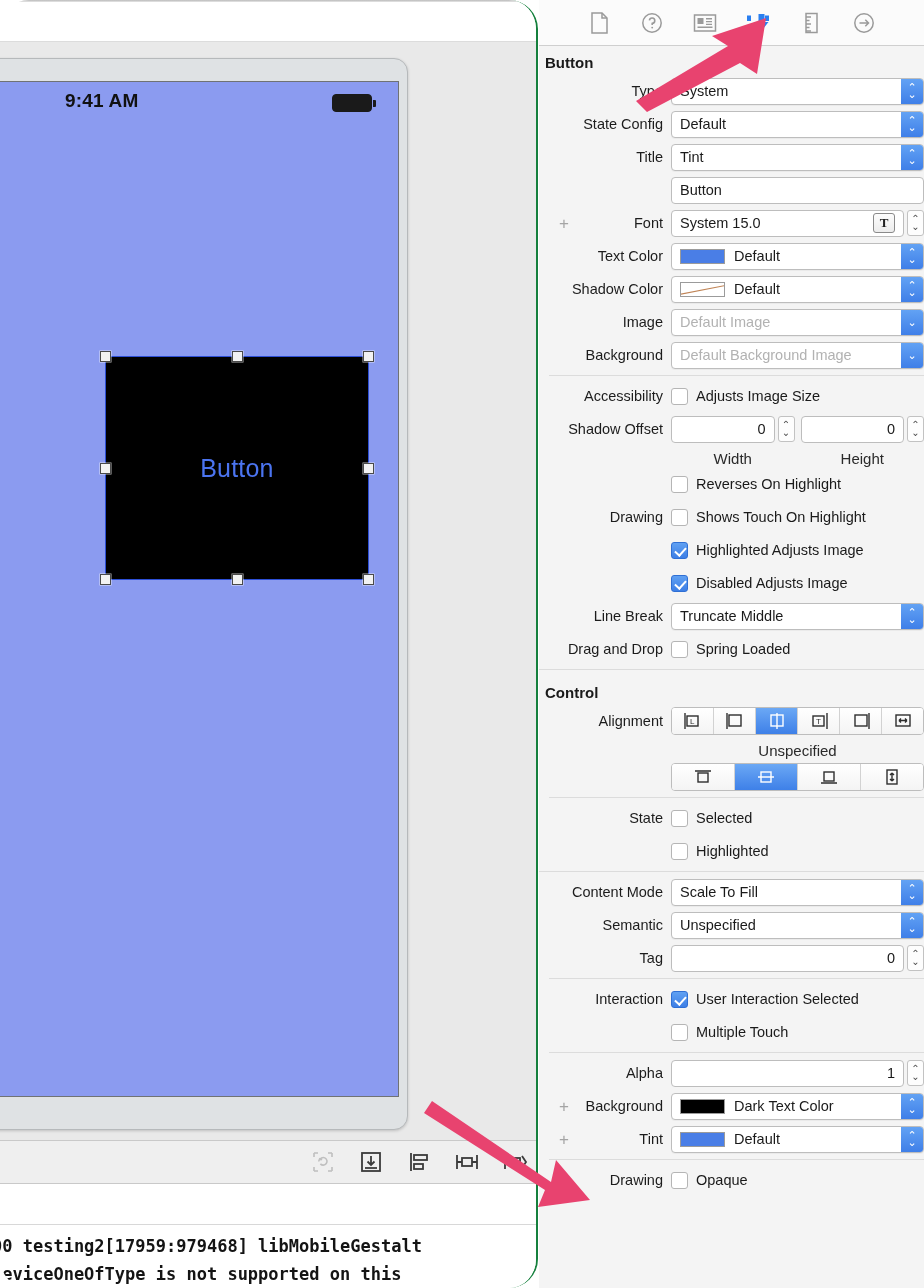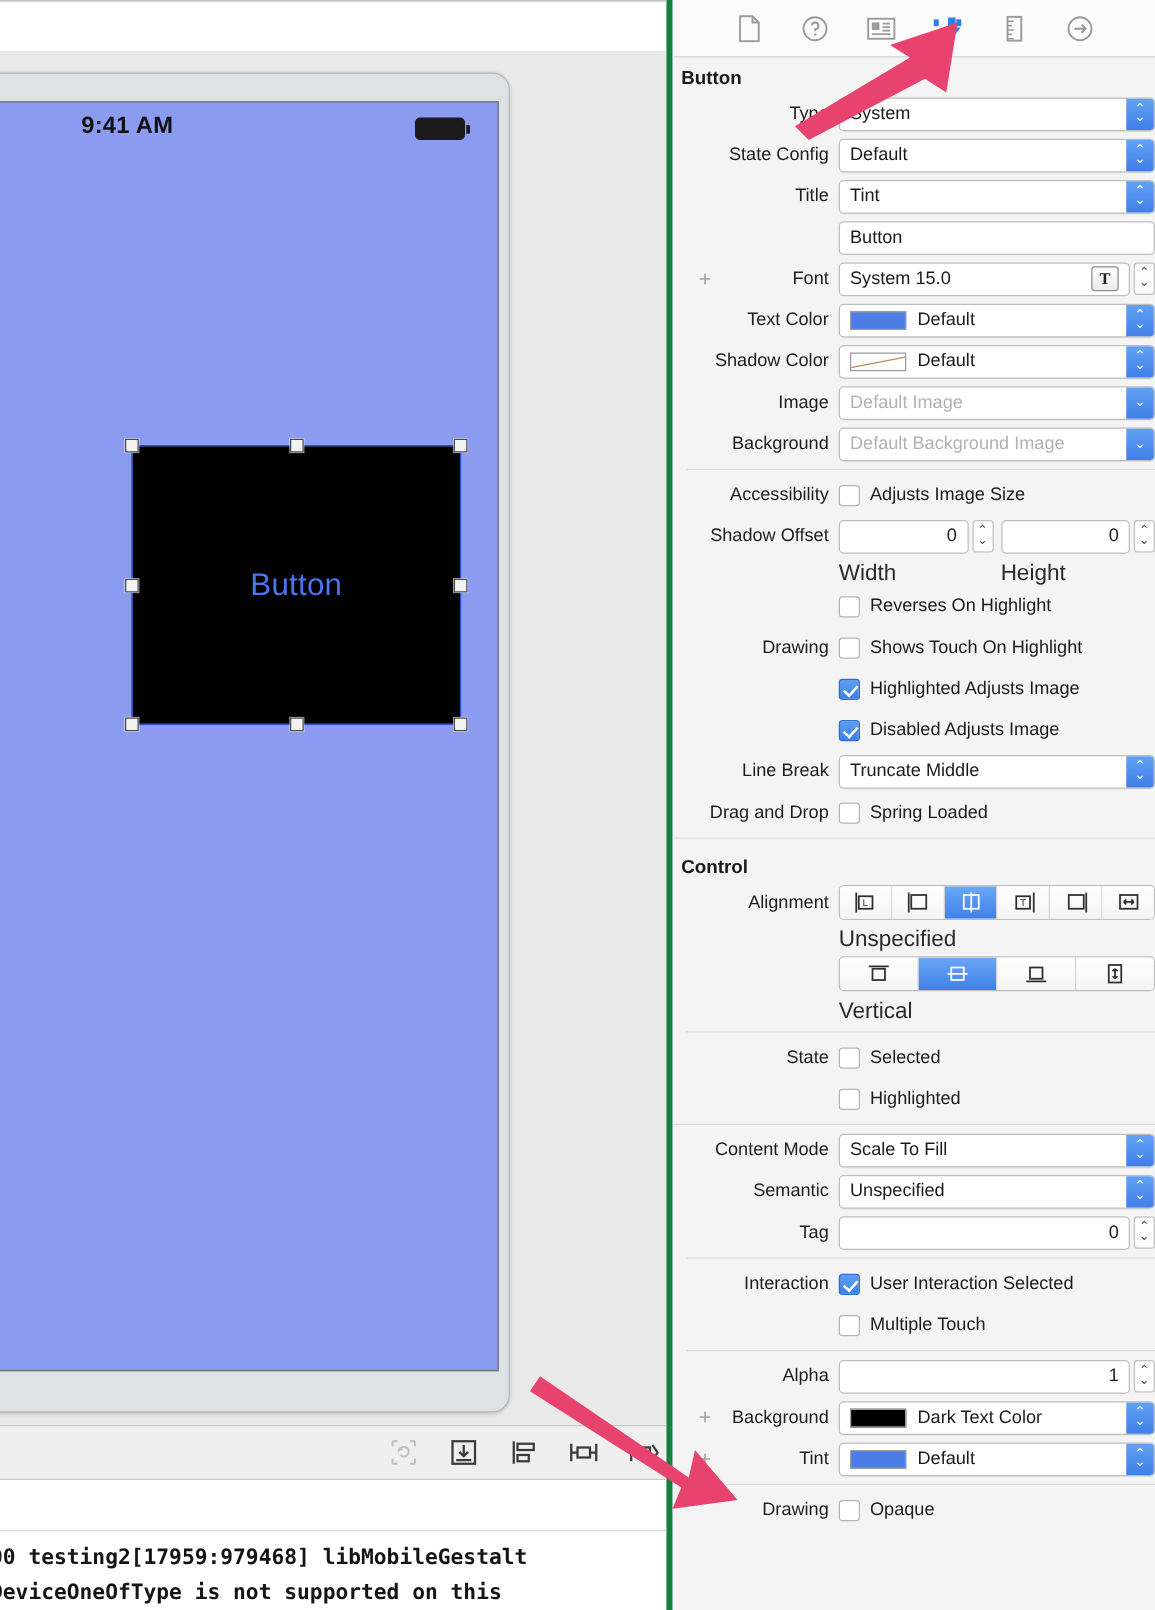--- a/index.html
+++ b/index.html
@@ -8,22 +8,23 @@
     font-family: "Liberation Sans", sans-serif;
     background: #ffffff;
     overflow: hidden;
   }
   #root { position: relative; width: 924px; height: 1288px; }
 
   
   .canvas-pane {
     position: absolute; left: 0; top: 0; width: 538px; height: 1288px;
     background: #ffffff;
-    border-right: 5px solid #15803d;
+    border-right: 2px solid #15803d;
     overflow: hidden;
+    border-radius: 29px;
   }
   .editor-topbar {
     position: absolute; left: 0; top: 0; width: 538px; height: 42px;
     background: #ffffff; border-bottom: 1px solid #dcdcdc;
   }
   .editor-topbar::before {
     content:""; position:absolute; left:0; top:0; width:100%; height:2px;
     background: linear-gradient(#b9b9b9, #e8e8e8);
   }
   .canvas-board {
@@ -220,21 +221,21 @@
     position: relative;
   }
   .chk.on::after {
     content: ""; position: absolute; left: 5px; top: 2px;
     width: 5px; height: 9px; border: solid #fff; border-width: 0 2px 2px 0;
     transform: rotate(42deg);
   }
   .chk-label { font-size: 14.5px; color: #1a1a1a; white-space: nowrap; text-align: center; }
 
   .sub-caption {
-    font-size: 18px; color: #2a2a2a; 
+    font-size: 15px; color: #2a2a2a; text-align: center;
   }
   .offset-pair { display: flex; align-items: center; gap: 6px; flex: 1; }
   .offset-cell { display: flex; align-items: center; flex: 1; min-width: 0; }
 
   
   .seg {
     display: flex; flex: 1; height: 28px;
     border: 1px solid #bdbdbd; border-radius: 4px; overflow: hidden; background: #fff;
   }
   .seg-item {
@@ -665,26 +666,20 @@
           <div class="seg-item">
             <svg width="26" height="18" viewBox="0 0 26 18" fill="none" stroke="currentColor" stroke-width="1.4">
               <rect x="8" y="2" width="10" height="14"></rect>
               <path d="M13 5v8M13 5l-2 2M13 5l2 2M13 13l-2-2M13 13l2-2"></path>
             </svg>
           </div>
         </div>
       </div>
     </div>
 
-    <div class="row" style="min-height:20px;">
-      <div class="lbl"></div>
-      <div class="field-area">
-        <div class="sub-caption" style="flex:1">Vertical</div>
-      </div>
-    </div>
 
     <div class="divider"></div>
 
     <div class="row">
       <div class="lbl">State</div>
       <div class="field-area chk-row">
         <span class="chk"></span>
         <span class="chk-label">Selected</span>
       </div>
     </div>

